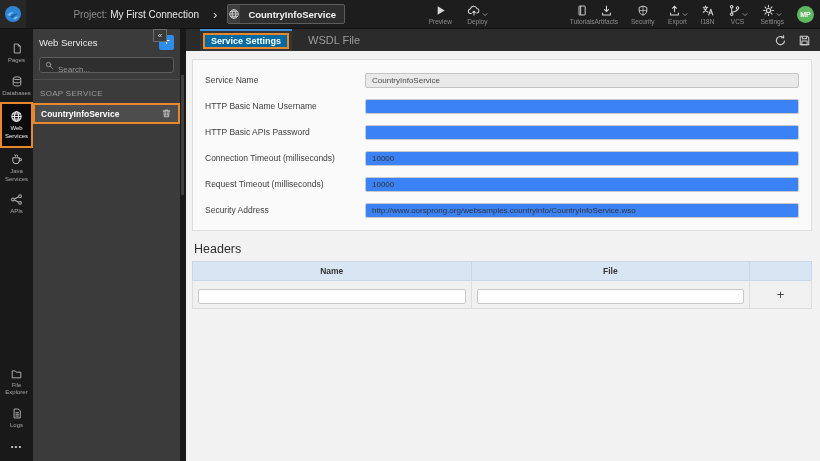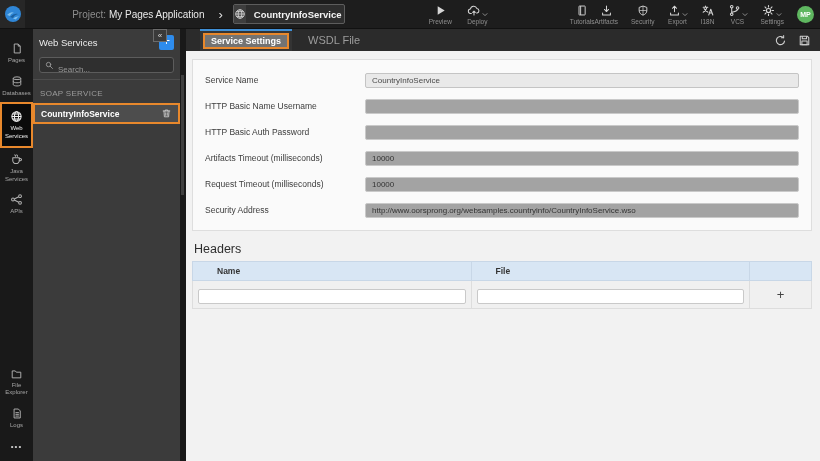--- a/index.html
+++ b/index.html
@@ -57,35 +57,35 @@
   .svc-item .trash { margin-left:auto; color:#d2d2d2; display:flex; cursor:pointer; }
 
   
   .gutter { flex:0 0 6px; background:#191919; }
   .scroll-thumb { width:3px; height:120px; background:#3f3f3f; margin:46px 0 0 1px; }
 
   
   .content { flex:1; display:flex; flex-direction:column; background:#f2f2f2; min-width:0; }
   .tabbar { flex:0 0 22px; background:#2b2b2b; display:flex; align-items:stretch; }
   .tab-active { display:flex; align-items:center; background:#343434; border-top:2px solid #3f8fd6; padding:0 3px; margin-left:14px; cursor:pointer; }
-  .tab-annot { border:2px solid #e8882c; background:#737373; padding:1px 6px; font-size:9px; font-weight:bold; color:#fff; white-space:nowrap; }
+  .tab-annot { border:2px solid #e8882c; background:#0369a1; padding:1px 6px; font-size:9px; font-weight:bold; color:#fff; white-space:nowrap; }
   .tab-inactive { display:flex; align-items:center; padding:0 16px; color:#9c9c9c; font-size:11px; cursor:pointer; white-space:nowrap; }
   .tab-actions { margin-left:auto; display:flex; align-items:center; gap:11px; padding-right:9px; color:#cfcfcf; }
   .tab-actions .tic { display:flex; cursor:pointer; }
 
   .scrollarea { flex:1; padding:8px 8px 0 6px; overflow:hidden; }
   .card { background:#fafafa; border:1px solid #dedede; padding:7px 12px; }
   .frow { display:flex; align-items:center; height:26px; }
   .frow label { flex:0 0 160px; font-size:8.5px; color:#3c3c3c; }
-  .frow input { flex:1; min-width:0; height:15px; border:1px solid #c9c9c9; border-radius:2px; font-size:8px; padding:0 6px; color:#333; background:#a3a3a3; font-family:"Liberation Sans", sans-serif; outline:none; }
+  .frow input { flex:1; min-width:0; height:15px; border:1px solid #c9c9c9; border-radius:2px; font-size:8px; padding:0 6px; color:#333; background:#3b82f6; font-family:"Liberation Sans", sans-serif; outline:none; }
   .frow input:disabled { background:#e9e9e9; border-color:#c4c4c4; color:#4a4a4a; }
 
   .headers-title { margin:11px 0 5px 2px; font-size:12.5px; color:#2e2e2e; font-weight:normal; }
   table.htable { width:100%; border-collapse:collapse; }
-  .htable th { background:#d8e6f4; border:1px solid #c8d7e7; font-size:8.5px; font-weight:bold; color:#333; text-align:left; padding:4px 24px; }
+  .htable th { background:#d8e6f4; border:1px solid #c8d7e7; font-size:8.5px; font-weight:bold; color:#333; text-align:center; padding:4px 24px; }
   .htable td { background:#f0f0f0; border:1px solid #ddd; padding:4px 5px; }
   .htable th.col-name, .htable td.cell-name { width:45%; }
   .htable th.col-value, .htable td.cell-value { width:45%; }
   .htable th.col-act, .htable td.cell-act { width:62px; }
   .htable td input { width:100%; height:15px; border:1px solid #c9c9c9; border-radius:2px; font-size:8px; padding:0 5px; background:#fff; font-family:"Liberation Sans", sans-serif; outline:none; }
   .add-row { text-align:center; font-size:13px; color:#444; cursor:pointer; line-height:1; }
 
   .collapse-btn { position:absolute; left:153px; top:29px; width:14px; height:13px; background:#3a3a3a; border:1px solid #6b6b6b; color:#ddd; font-size:8px; display:flex; align-items:center; justify-content:center; z-index:10; cursor:pointer; }
 
   svg { display:block; }
@@ -99,21 +99,21 @@
     <div class="logo">
       <svg width="18" height="18" viewBox="0 0 18 18">
         <circle cx="9" cy="9" r="8" fill="#2f86d6"></circle>
         <path d="M3 10 q4 -4 7 -2 q-3 0 -4 3 z" fill="#7fc0ef"></path>
         <path d="M6 12 q4 -4 8 -3 q-4 1 -5 4 z" fill="#1b5f9e"></path>
         <path d="M9 13.5 q3 -2.5 6 -2 q-2.5 1 -3 3 z" fill="#7fc0ef"></path>
       </svg>
     </div>
     <div class="project">
       <span class="plabel">Project:</span>
-      <span class="pname">My Pages Application</span>
+      <span class="pname">My First Connection</span>
     </div>
     <span class="crumb-chev">›</span>
 
     <div class="res-pill">
       <span class="globebox">
         <svg width="12" height="12" viewBox="0 0 14 14" fill="none" stroke="currentColor" stroke-width="1.1">
           <circle cx="7" cy="7" r="5"></circle>
             <ellipse cx="7" cy="7" rx="2.2" ry="5"></ellipse>
           <path d="M2 7 h10 M2.8 4.3 h8.4 M2.8 9.7 h8.4"></path>
         </svg>
@@ -377,25 +377,25 @@
         <div class="card">
           <div class="frow">
             <label>Service Name</label>
             <input type="text" disabled="" value="CountryInfoService" style="">
           </div>
           <div class="frow">
             <label>HTTP Basic Name Username</label>
             <input type="text" value="" style="">
           </div>
           <div class="frow">
-            <label>HTTP Basic Auth Password</label>
+            <label>HTTP Basic APIs Password</label>
             <input type="text" value="" style="">
           </div>
           <div class="frow">
-            <label>Artifacts Timeout (milliseconds)</label>
+            <label>Connection Timeout (milliseconds)</label>
             <input type="text" value="10000" style="">
           </div>
           <div class="frow">
             <label>Request Timeout (milliseconds)</label>
             <input type="text" value="10000" style="">
           </div>
           <div class="frow">
             <label>Security Address</label>
             <input type="text" value="http://www.oorsprong.org/websamples.countryinfo/CountryInfoService.wso" style="">
           </div>

